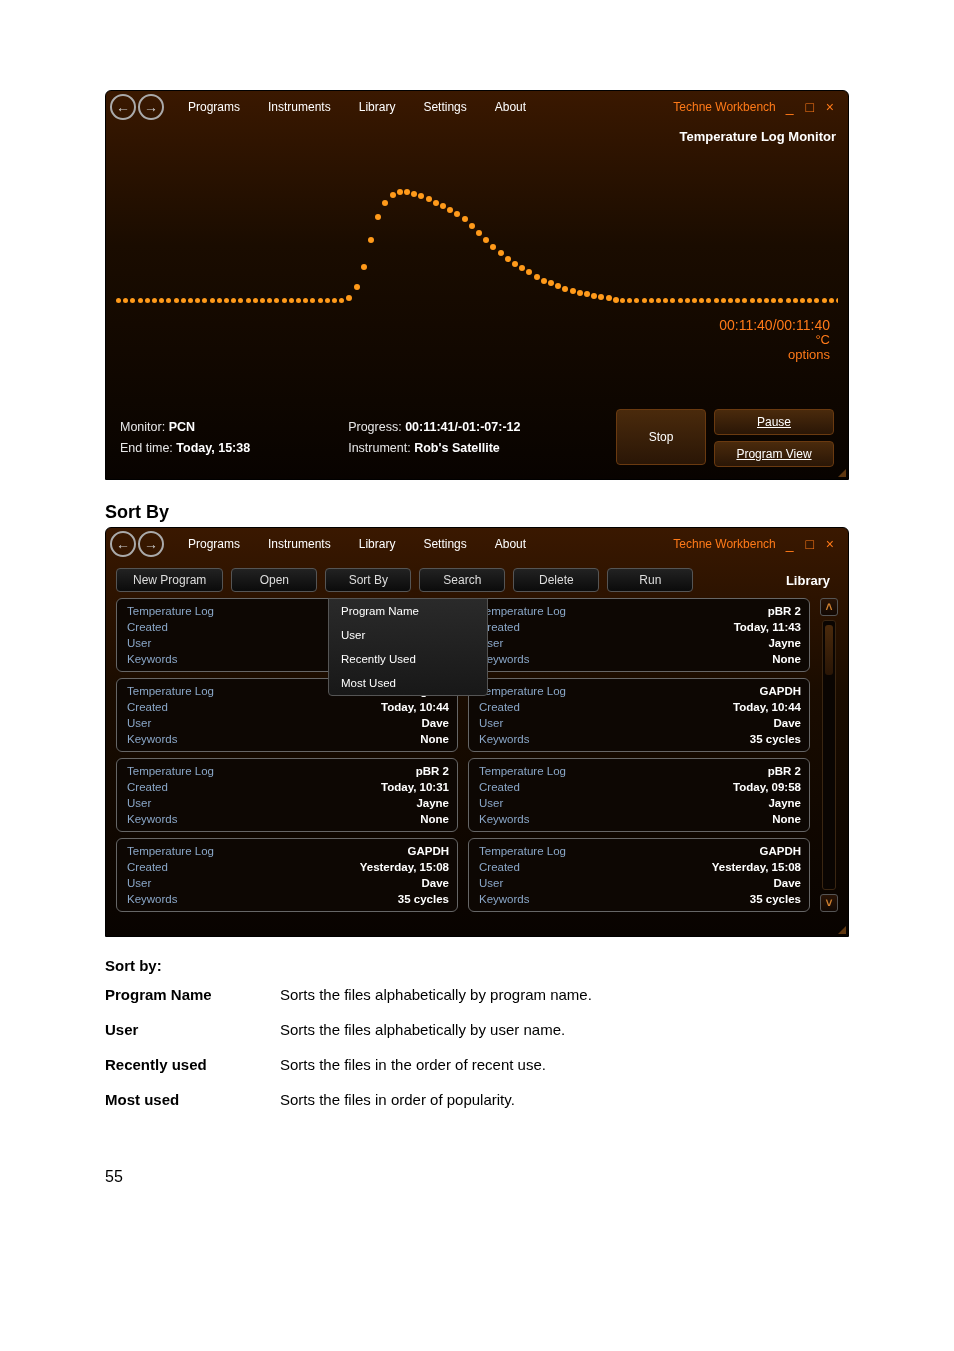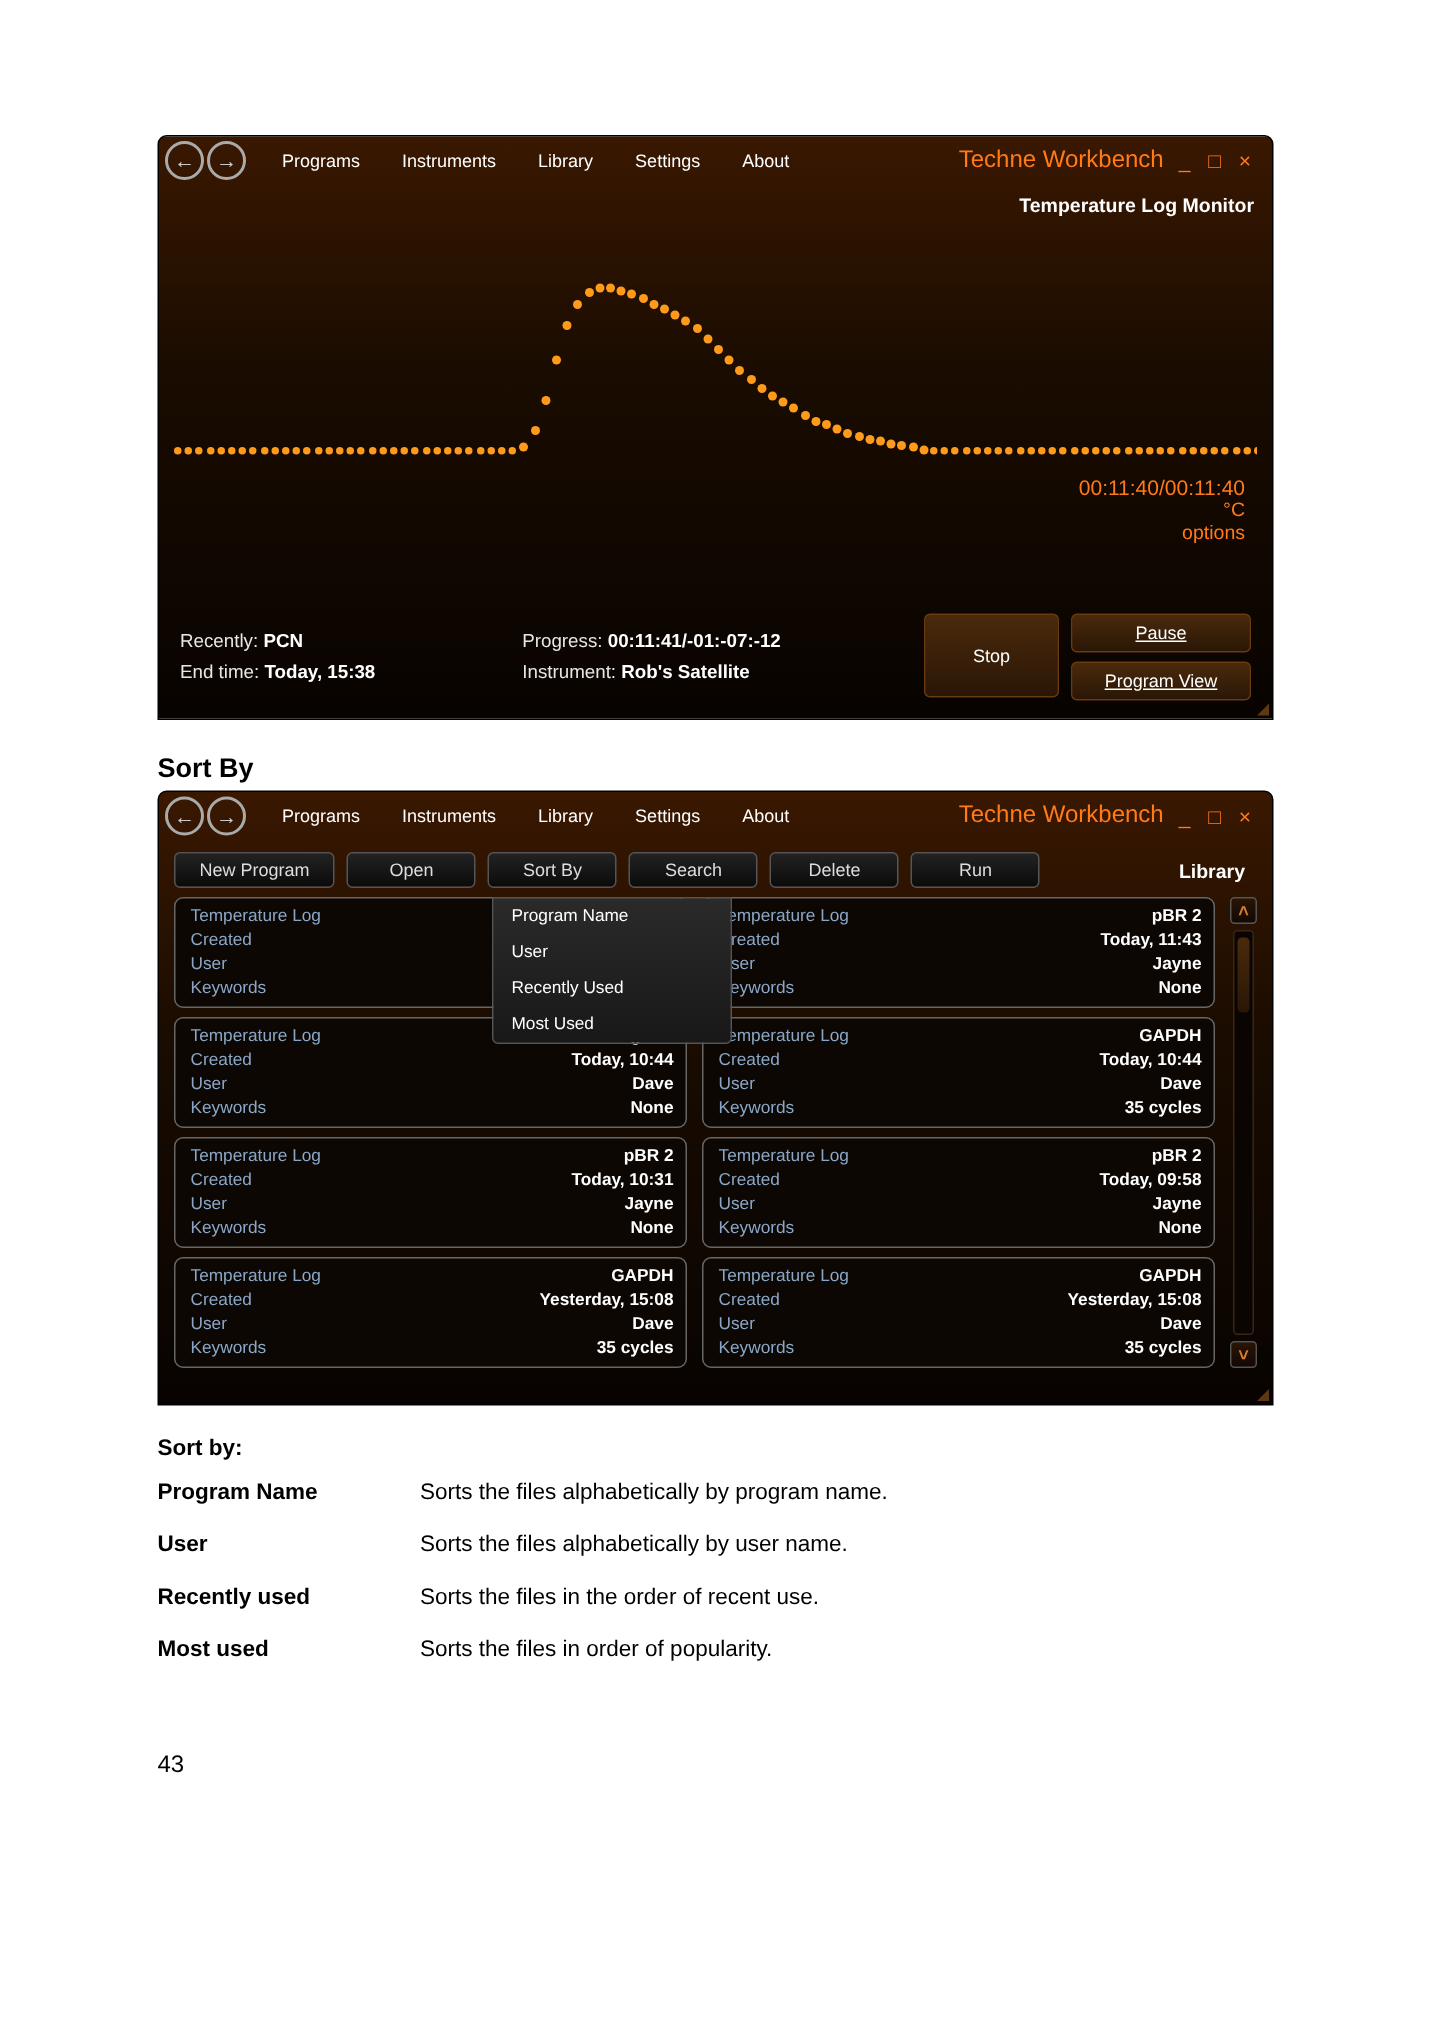--- a/index.html
+++ b/index.html
@@ -23,21 +23,21 @@
     padding: 0 10px 0 0;
   }
   .navcircles { display: flex; gap: 2px; margin-left: 4px; }
   .navcircle {
     width: 26px; height: 26px; border: 2px solid #aaa; border-radius: 50%;
     display: flex; align-items: center; justify-content: center;
     color: #ccc; font-size: 14px;
   }
   .menubar { display: flex; gap: 28px; margin-left: 24px; font-size: 12px; color: #fff; }
   .titlebar-right { margin-left: auto; display: flex; align-items: center; gap: 10px; }
-  .app-title { color: #ff7a18; font-size: 16px; }
+  .app-title { color: #ff7a18; font-size: 12px; }
   .wincontrols { color: #ff7a18; font-size: 14px; letter-spacing: 4px; }
 
   
   .ss1 { height: 390px; }
   .ss1 .monitor-header {
     text-align: right; padding: 6px 12px 4px 0; font-weight: bold; font-size: 13px;
   }
   .chart-area {
     position: relative;
     height: 160px;
@@ -275,21 +275,21 @@
       </div>
 
     <div class="stats">
       <div class="time">00:11:40/00:11:40</div>
       <div class="unit">°C</div>
       <div class="state">options</div>
     </div>
 
     <div class="ss1-footer">
       <div class="col">
-        <div><span class="lbl">Recently:</span>
+        <div><span class="lbl">Monitor:</span>
              <span class="val">PCN</span></div>
         <div><span class="lbl">End time:</span>
              <span class="val">Today, 15:38</span></div>
       </div>
       <div class="col" style="margin-left:80px;">
         <div><span class="lbl">Progress:</span>
              <span class="val">00:11:41/-01:-07:-12</span></div>
         <div><span class="lbl">Instrument:</span>
              <span class="val">Rob's Satellite</span></div>
       </div>
@@ -525,15 +525,15 @@
           <div class="dt">Recently used</div>
           <div class="dd">Sorts the files in the order of recent use.</div>
         </div>
         <div class="drow">
           <div class="dt">Most used</div>
           <div class="dd">Sorts the files in order of popularity.</div>
         </div>
       </div>
   </div>
 
-  <div class="pagenum">43</div>
+  <div class="pagenum">55</div>
 
 </div>
 
 </body></html>

